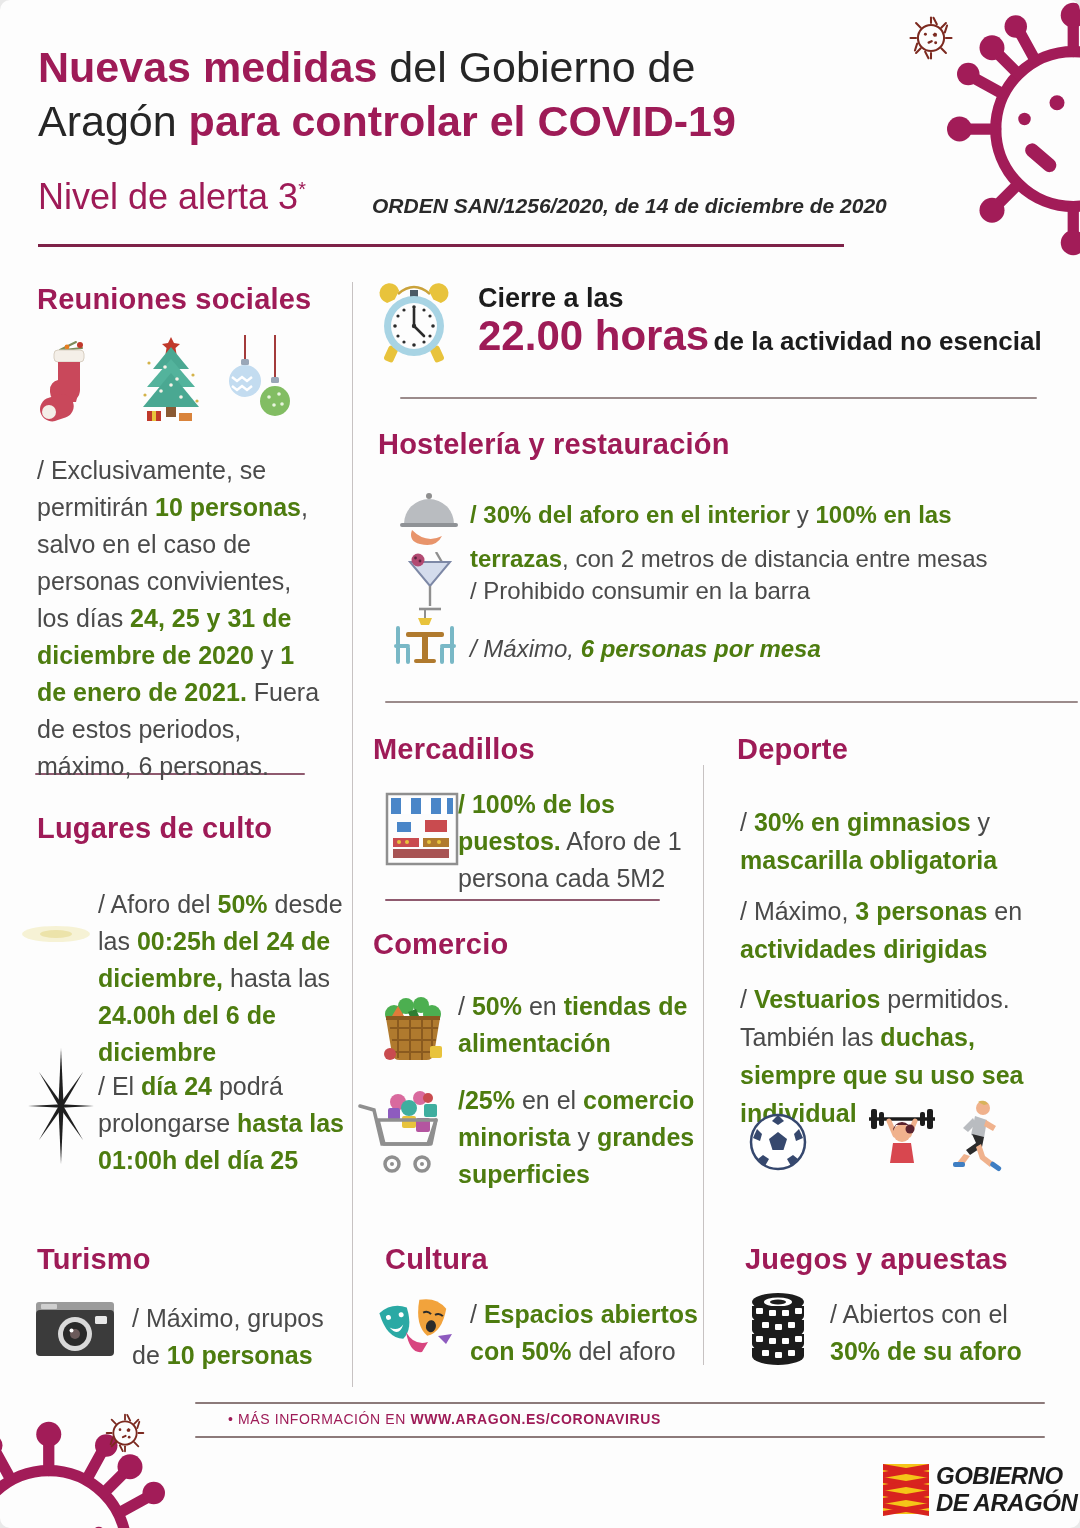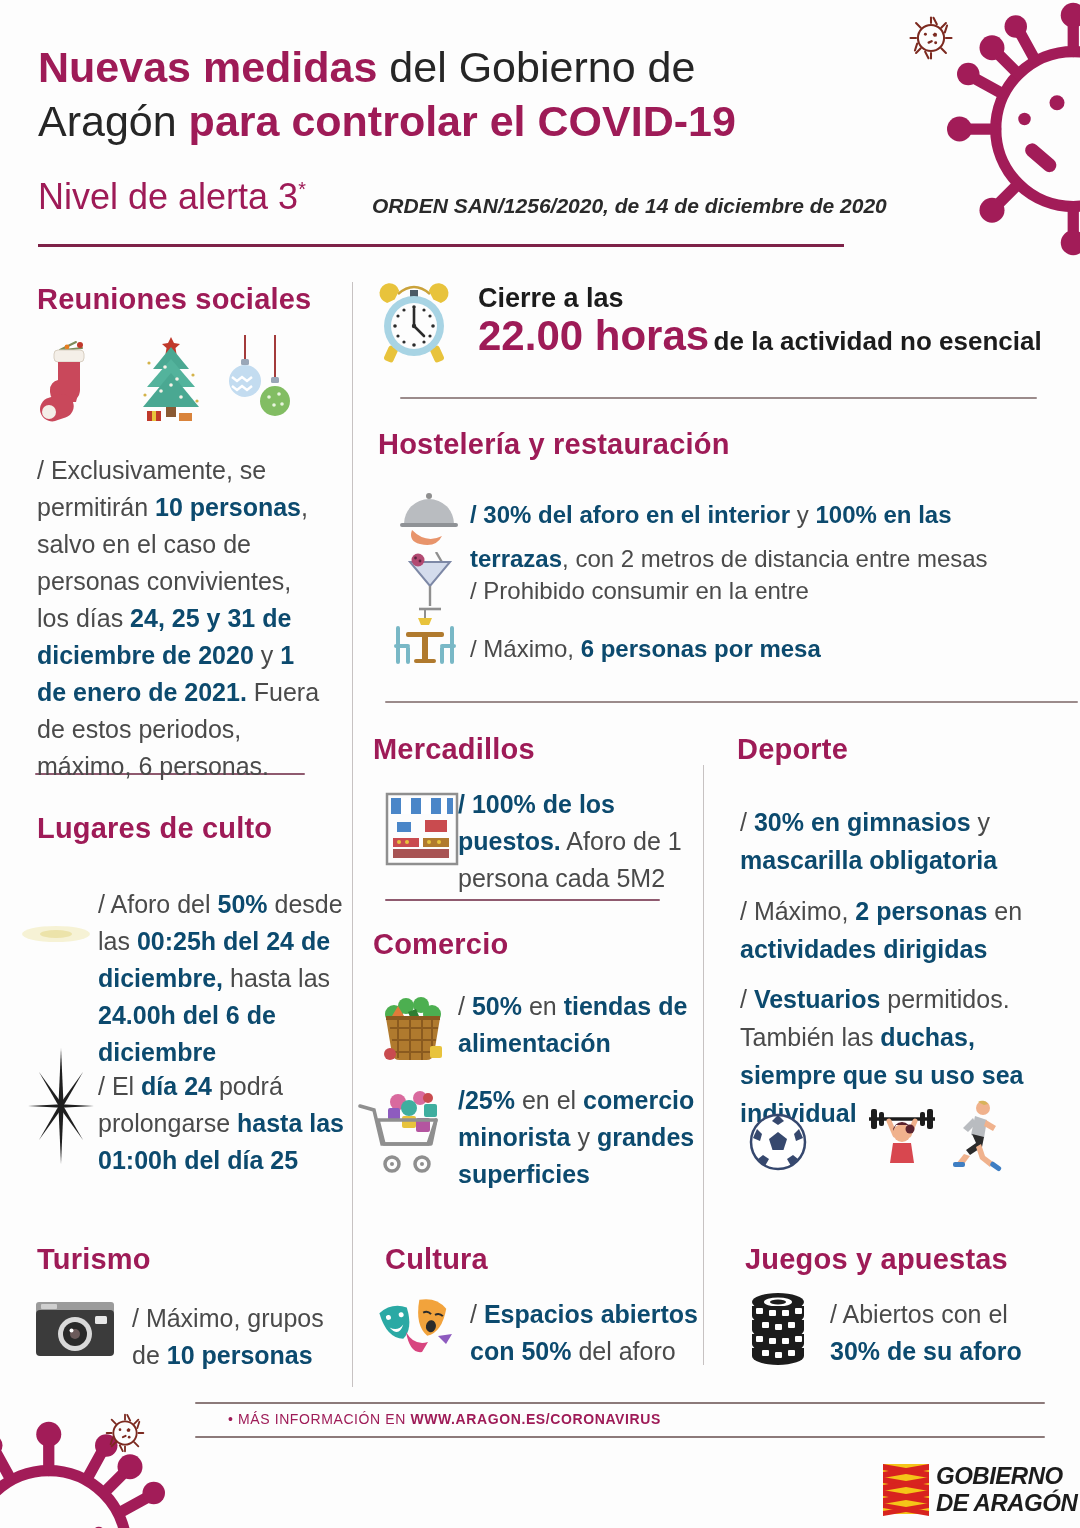--- a/index.html
+++ b/index.html
@@ -1,19 +1,19 @@
 <!DOCTYPE html>
 <html><head>
 <meta charset="utf-8">
 <style>
   html,body{margin:0;padding:0;background:#e9e9e9;}
   #page{position:relative;width:1080px;height:1528px;background:#fdfdfd;margin:0 auto;
-        overflow:hidden;font-family:"Liberation Sans","DejaVu Sans",sans-serif;color:#484848;}
+        overflow:hidden;font-family:"Liberation Sans","DejaVu Sans",sans-serif;color:#484848;border-radius:10px;}
   .abs{position:absolute;}
-  .b{font-weight:700;color:#0c4a6e;margin-top:12px;}
+  .b{font-weight:700;color:#4d7c0f;margin-top:12px;}
   .accent{color:#9e1b57;}
   .sec-title{font-weight:700;font-size:29px;color:#9e1b57;letter-spacing:0.2px;}
   .body-txt{font-size:23px;line-height:36px;color:#4a4a4a;}
   .hline{height:2px;background:#9b8b8b;border-radius:1px;}
   .vline{width:1px;background:#c7c2c2;}
   .title-line{font-size:43px;line-height:54px;font-weight:400;color:#262626;white-space:nowrap;}
   .title-line .accent{font-weight:800;}
   sup{font-size:55%;}
 </style>
 </head>
@@ -257,36 +257,36 @@
 
   <svg class="abs" style="left:406px;top:552px" width="48" height="62" viewBox="0 0 48 62">
     <line x1="30" y1="0" x2="37" y2="12" stroke="#8f8f8f" stroke-width="2.4"></line>
     <polygon points="4,10 44,10 24,34" fill="#d4dcec" stroke="#7d88a6" stroke-width="2"></polygon>
     <circle cx="12" cy="8" r="6.5" fill="#b24a72"></circle>
     <circle cx="9.5" cy="6" r="1.4" fill="#5e2440"></circle>
       <circle cx="14" cy="9" r="1.4" fill="#5e2440"></circle>
     <line x1="24" y1="34" x2="24" y2="54" stroke="#8f8f8f" stroke-width="2.4"></line>
     <line x1="13" y1="57" x2="35" y2="57" stroke="#8f8f8f" stroke-width="2.6"></line>
   </svg>
-  <div class="abs body-txt" style="left:470px;top:574px;width:560px;font-size:24px;line-height:34px;"><span>/ Prohibido consumir en la entre</span></div>
+  <div class="abs body-txt" style="left:470px;top:574px;width:560px;font-size:24px;line-height:34px;"><span>/ Prohibido consumir en la barra</span></div>
 
   <svg class="abs" style="left:392px;top:608px" width="66" height="58" viewBox="0 0 66 58">
     <line x1="33" y1="0" x2="33" y2="10" stroke="#8f8f8f" stroke-width="2"></line>
     <polygon points="26,10 40,10 37,17 29,17" fill="#e8c33c"></polygon>
     <g fill="#b07a2e">
       <rect x="14" y="24" width="38" height="5" rx="2"></rect>
       <rect x="30" y="29" width="6" height="22"></rect>
       <rect x="22" y="51" width="22" height="4" rx="2"></rect>
     </g>
     <g stroke="#79b8c6" stroke-width="4" fill="none" stroke-linecap="round">
       <path d="M6 20 v34 M4 38 h12 M16 40 v14"></path>
       <path d="M60 20 v34 M62 38 h-12 M50 40 v14"></path>
     </g>
   </svg>
-  <div class="abs body-txt" style="left:470px;top:632px;width:560px;font-size:24px;line-height:34px;"><span>/  Máximo, </span><span class="b">6 personas por mesa</span></div>
+  <div class="abs body-txt" style="left:470px;top:632px;width:560px;font-size:24px;line-height:34px;font-style:italic;"><span>/  Máximo, </span><span class="b">6 personas por mesa</span></div>
 
   <div class="abs sec-title" style="left:373px;top:733px;">Mercadillos</div>
   <svg class="abs" style="left:385px;top:792px" width="74" height="74" viewBox="0 0 74 74">
     <rect x="2" y="2" width="70" height="70" fill="none" stroke="#8f8f8f" stroke-width="2.5"></rect>
     <g>
       <rect x="6" y="6" width="62" height="16" fill="#ffffff"></rect>
       <rect x="6" y="6" width="10" height="16" fill="#4a86c8"></rect>
       <rect x="26" y="6" width="10" height="16" fill="#4a86c8"></rect>
       <rect x="46" y="6" width="10" height="16" fill="#4a86c8"></rect>
       <rect x="62" y="6" width="6" height="16" fill="#4a86c8"></rect>
@@ -343,21 +343,21 @@
     <path d="M20 32 h58 l-5 24 h-47 z" fill="none" stroke="#8f8f8f" stroke-width="3.5" stroke-linejoin="round"></path>
     <circle cx="34" cy="76" r="7" fill="none" stroke="#8f8f8f" stroke-width="3.5"></circle>
     <circle cx="64" cy="76" r="7" fill="none" stroke="#8f8f8f" stroke-width="3.5"></circle>
     <circle cx="34" cy="76" r="2" fill="#8f8f8f"></circle>
       <circle cx="64" cy="76" r="2" fill="#8f8f8f"></circle>
   </svg>
   <div class="abs body-txt" style="left:458px;top:1082px;width:250px;font-size:25px;line-height:37px;"><span class="b">/25%</span><span> en el </span><span class="b">comercio minorista</span><span> y </span><span class="b">grandes superficies</span></div>
 
   <div class="abs sec-title" style="left:737px;top:733px;">Deporte</div>
   <div class="abs body-txt" style="left:740px;top:803px;width:305px;font-size:25px;line-height:38px;"><span>/ </span><span class="b">30% en gimnasios</span><span> y </span><span class="b">mascarilla obligatoria</span></div>
-  <div class="abs body-txt" style="left:740px;top:892px;width:305px;font-size:25px;line-height:38px;"><span>/ Máximo, </span><span class="b">2 personas</span><span> en </span><span class="b">actividades dirigidas</span></div>
+  <div class="abs body-txt" style="left:740px;top:892px;width:305px;font-size:25px;line-height:38px;"><span>/ Máximo, </span><span class="b">3 personas</span><span> en </span><span class="b">actividades dirigidas</span></div>
   <div class="abs body-txt" style="left:740px;top:980px;width:310px;font-size:25px;line-height:38px;"><span>/ </span><span class="b">Vestuarios</span><span> permitidos. También las </span><span class="b">duchas, siempre que su uso sea individual</span></div>
 
   <svg class="abs" style="left:748px;top:1112px" width="60" height="60" viewBox="0 0 60 60">
     <circle cx="30" cy="30" r="27" fill="#ffffff" stroke="#36486e" stroke-width="2.5"></circle>
     <polygon points="30,20 39,27 35.5,38 24.5,38 21,27" fill="#36486e"></polygon>
     <g fill="#36486e">
       <path d="M30 3 l6 6 -6 4 -6 -4 z"></path>
       <path d="M55 26 l-7 3 -2 -7 5 -5 z"></path>
       <path d="M5 26 l7 3 2 -7 -5 -5 z"></path>
       <path d="M43 54 l-4 -7 6 -4 5 4 z"></path>

